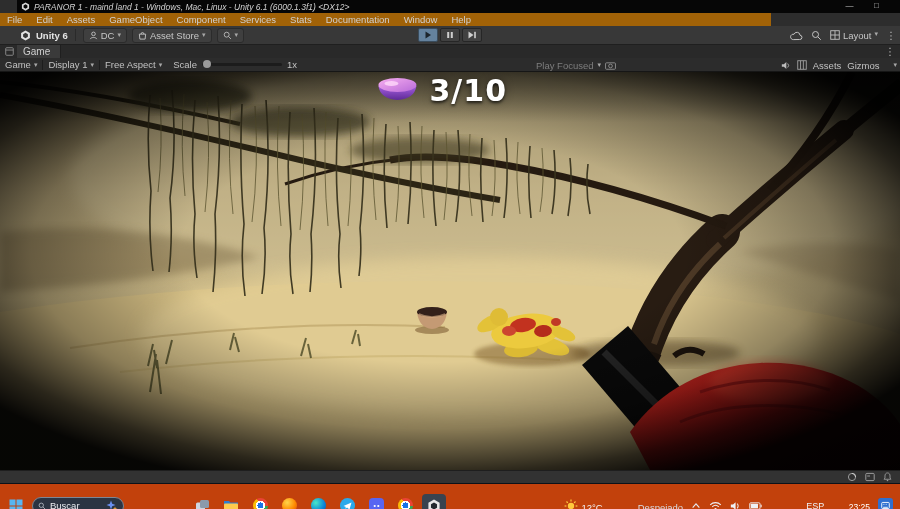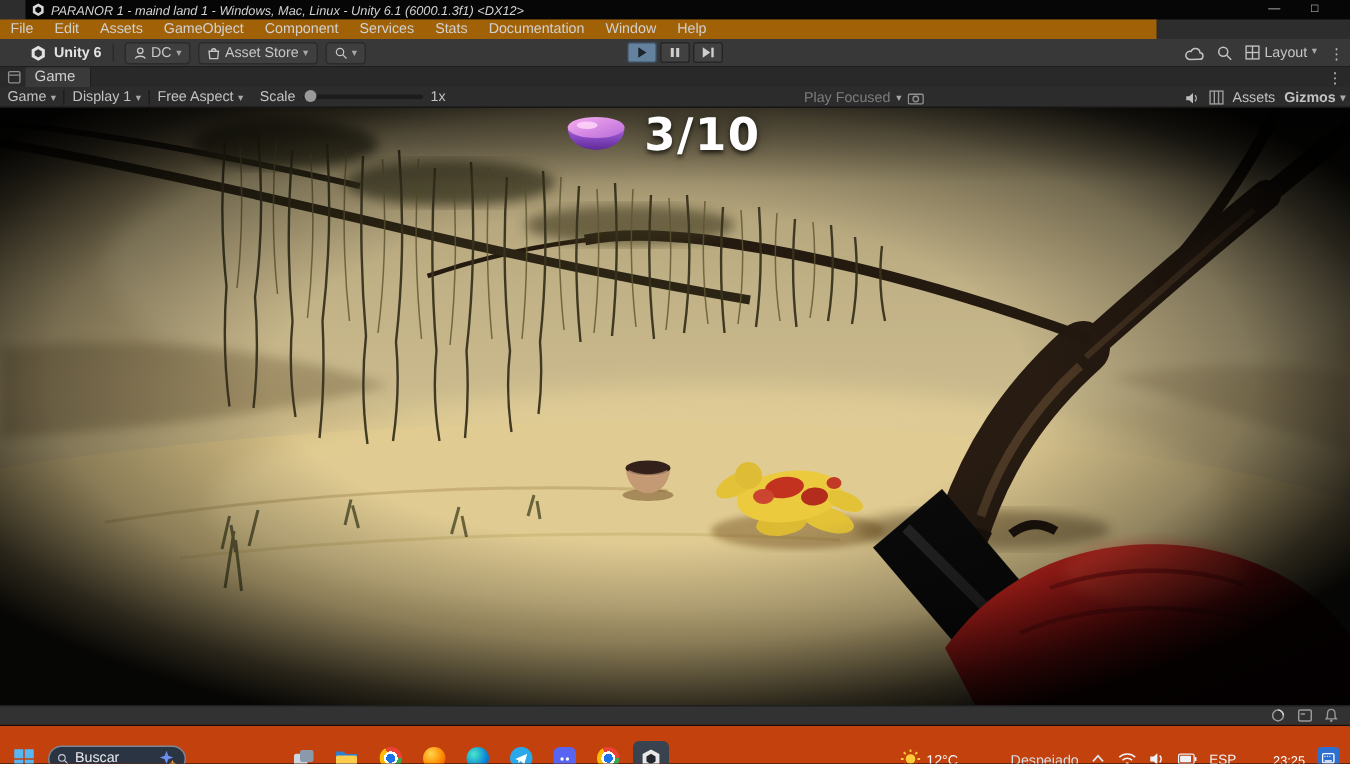--- a/index.html
+++ b/index.html
@@ -62,21 +62,21 @@
   .tb-apps{display:flex;gap:5px;margin-left:66px;}
   .circle15{width:15px;height:15px;border-radius:50%;}
   .chrome-circ{background:radial-gradient(circle at 50% 50%, #1a73e8 0 3px, #fff 3px 4.6px, rgba(0,0,0,0) 4.6px),conic-gradient(from -30deg,#ea4335 0 120deg,#34a853 120deg 240deg,#fbbc05 240deg 360deg);}
   .firefox-circ{background:radial-gradient(circle at 35% 30%,#ffd54a,#ff8a00 55%,#d8440a 95%);}
   .edge-circ{background:radial-gradient(circle at 32% 32%,#49e8c8,#0b84d8 60%,#0a55a8 95%);}
   .telegram-circ{background:#29a9eb;display:flex;align-items:center;justify-content:center;}
   .discord-sq{width:15px;height:15px;border-radius:4px;background:#5865f2;display:flex;align-items:center;justify-content:center;}
   .tb-tray{margin-left:auto;display:flex;align-items:center;gap:8px;padding-right:3px;color:#fff;}
   .weather{display:flex;align-items:flex-end;gap:4px;font-size:9.5px;color:#f2f4f7;}
   .weather .desc{color:#d8dee6;margin-left:31px;}
-  .lang{font-size:9px;color:#eef1f5;}
+  .lang{font-size:9px;color:#eef1f5;margin-left:36px;}
   .clock{text-align:right;font-size:8.5px;line-height:1.25;color:#fff;margin-top:15px;}
   .tray-badge{width:15px;height:15px;border-radius:3px;background:#2f6fd0;display:flex;align-items:center;justify-content:center;}
 </style>
 </head>
 <body>
 
 <div class="window">
 
   <div class="titlebar">
     <svg class="uicon" viewBox="0 0 12 12">
@@ -223,21 +223,21 @@
       <svg width="10" height="9" viewBox="0 0 12 10">
           <polygon points="1,3.4 3.4,3.4 6.4,0.8 6.4,9.2 3.4,6.6 1,6.6" fill="#bdbdbd"></polygon>
           <path d="M8,2.6 a3.4,3.4 0 0 1 0,4.8" fill="none" stroke="#bdbdbd"></path>
         </svg>
       <svg width="10" height="10" viewBox="0 0 11 11">
           <rect x="0.8" y="0.8" width="9.4" height="9.4" fill="none" stroke="#9f9f9f"></rect>
           <line x1="3.9" y1="0.8" x2="3.9" y2="10.2" stroke="#9f9f9f"></line>
           <line x1="7" y1="0.8" x2="7" y2="10.2" stroke="#9f9f9f"></line>
         </svg>
       <span>Assets</span>
-      <div style="display:flex;align-items:center;gap:3px;font-weight:bold;">
+      <div style="display:flex;align-items:center;gap:14px;">
         <span>Gizmos</span>
         <span class="caret">▾</span>
       </div>
     </div>
   </div>
 
   <div class="viewport">
     <svg class="scene" viewBox="0 0 900 398" preserveAspectRatio="none">
       <defs>
         <linearGradient id="bgG" x1="0" y1="0" x2="0" y2="1">

